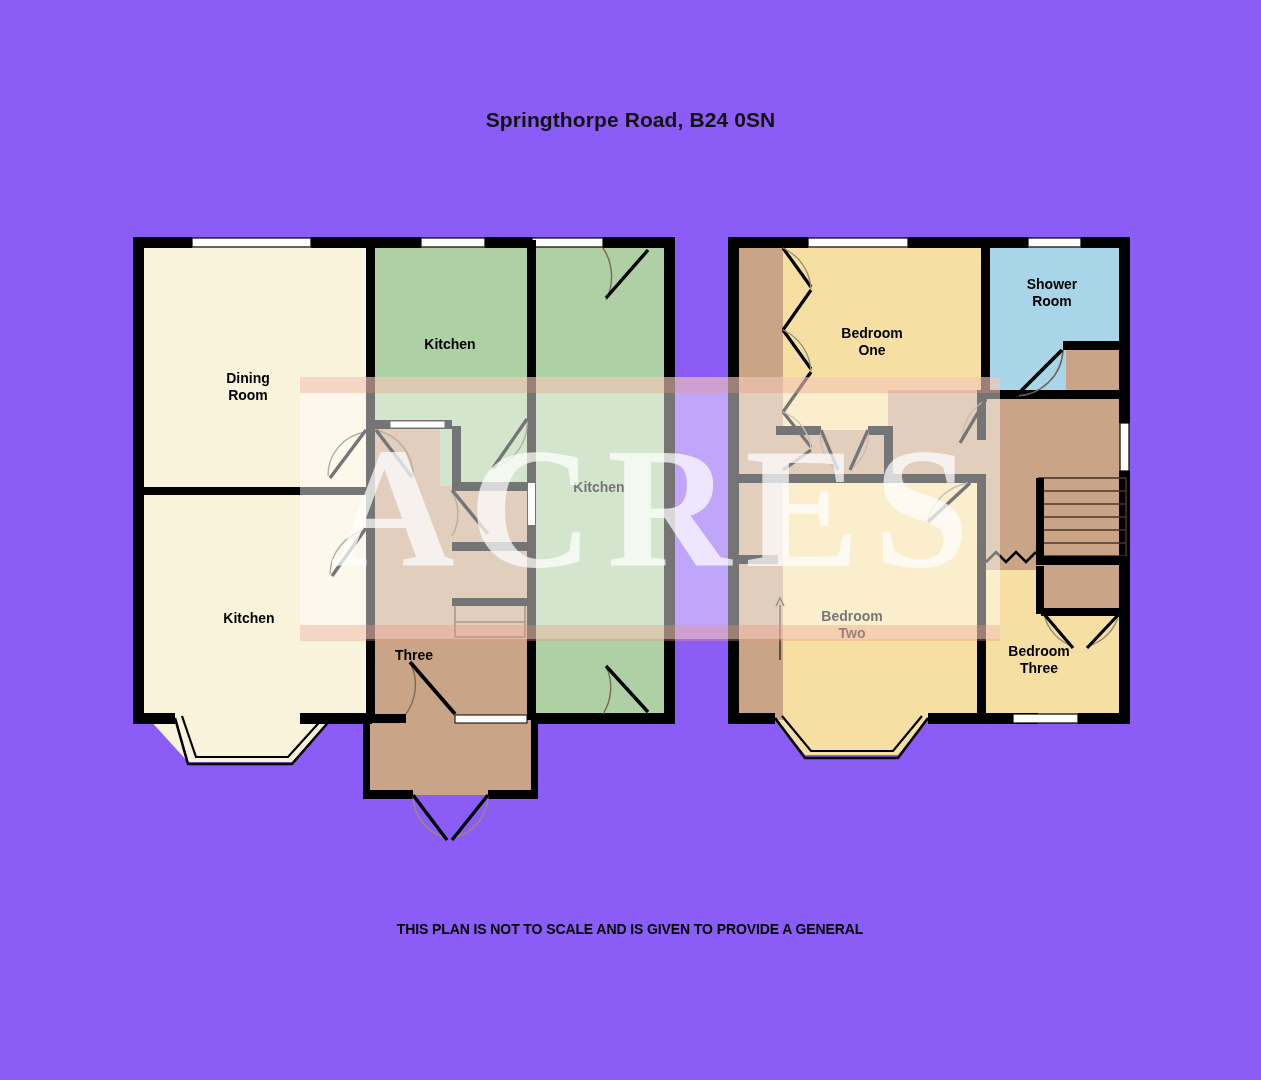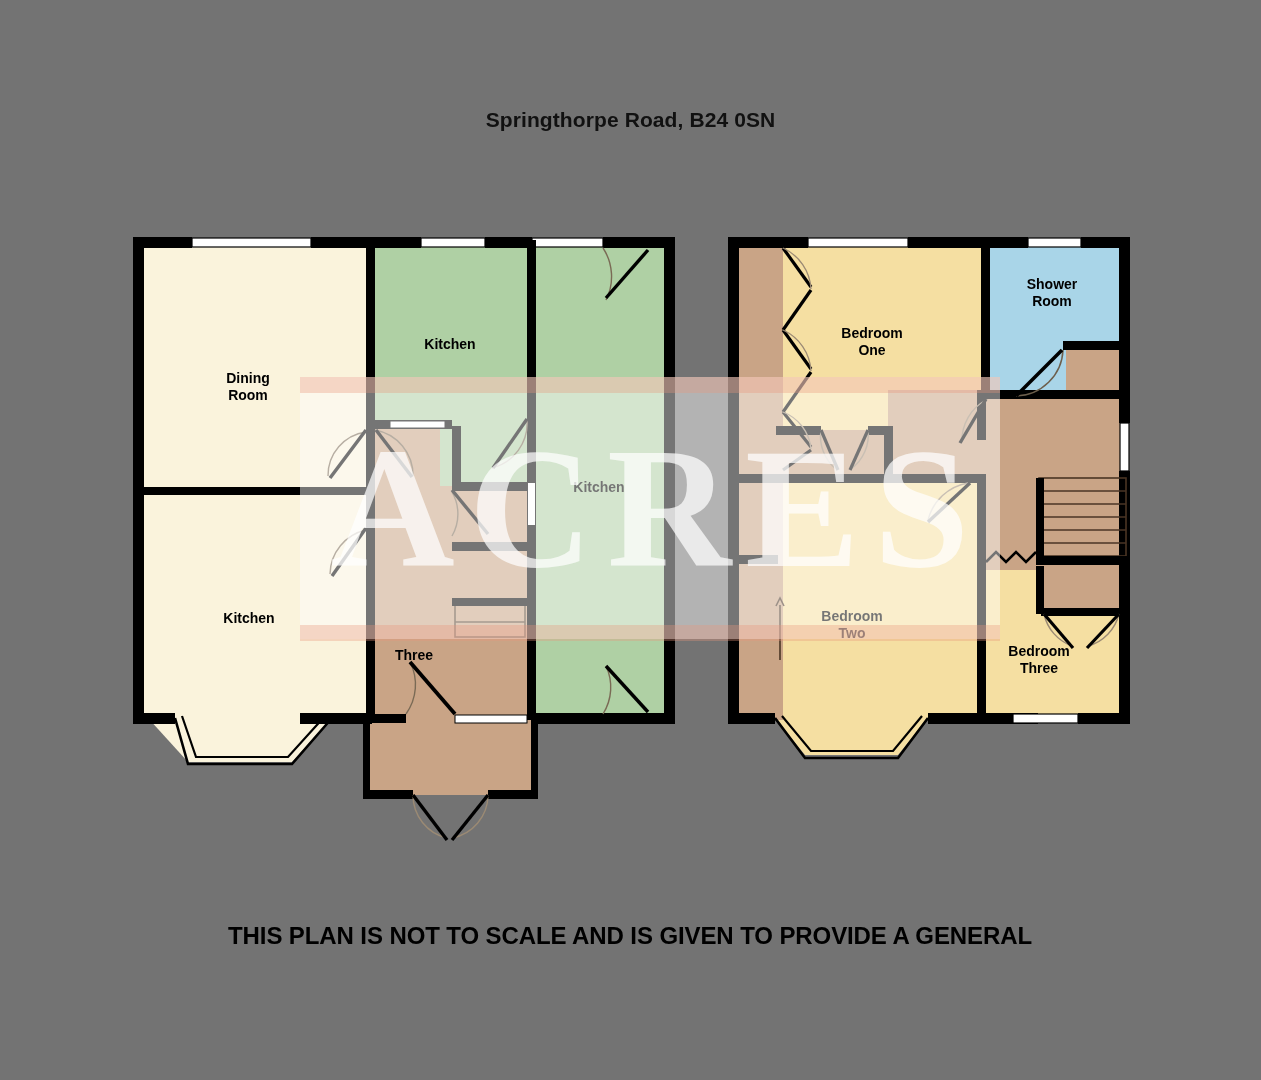--- a/index.html
+++ b/index.html
@@ -1,29 +1,29 @@
 <!DOCTYPE html>
 <html><head>
 <meta charset="utf-8">
 <style>
   html,body{margin:0;padding:0;background:#ffffff;}
   body{
     width:1261px;height:1080px;
     font-family:"Liberation Sans",sans-serif;
     overflow:hidden;position:relative;
   }
-  #plan-root{position:relative;width:1261px;height:1080px;background:#737373;}
+  #plan-root{position:relative;width:1261px;height:1080px;background:#8b5cf6;}
 
   .title{
     position:absolute;left:0;top:108px;width:1261px;text-align:center;
     font-size:21px;font-weight:bold;color:#111;letter-spacing:.1px;
   }
   .disclaimer{
     position:absolute;left:170px;top:920px;width:920px;text-align:center;
-    font-size:24px;font-weight:bold;color:#000;line-height:1.33;
+    font-size:14px;font-weight:bold;color:#000;line-height:1.33;
     letter-spacing:-.1px;
   }
   .disclaimer div{white-space:nowrap;}
 
   
   svg.floor{position:absolute;left:0;top:0;width:1261px;height:1080px;}
 
   
   .rlabel{
     position:absolute;text-align:center;font-size:14px;font-weight:bold;

